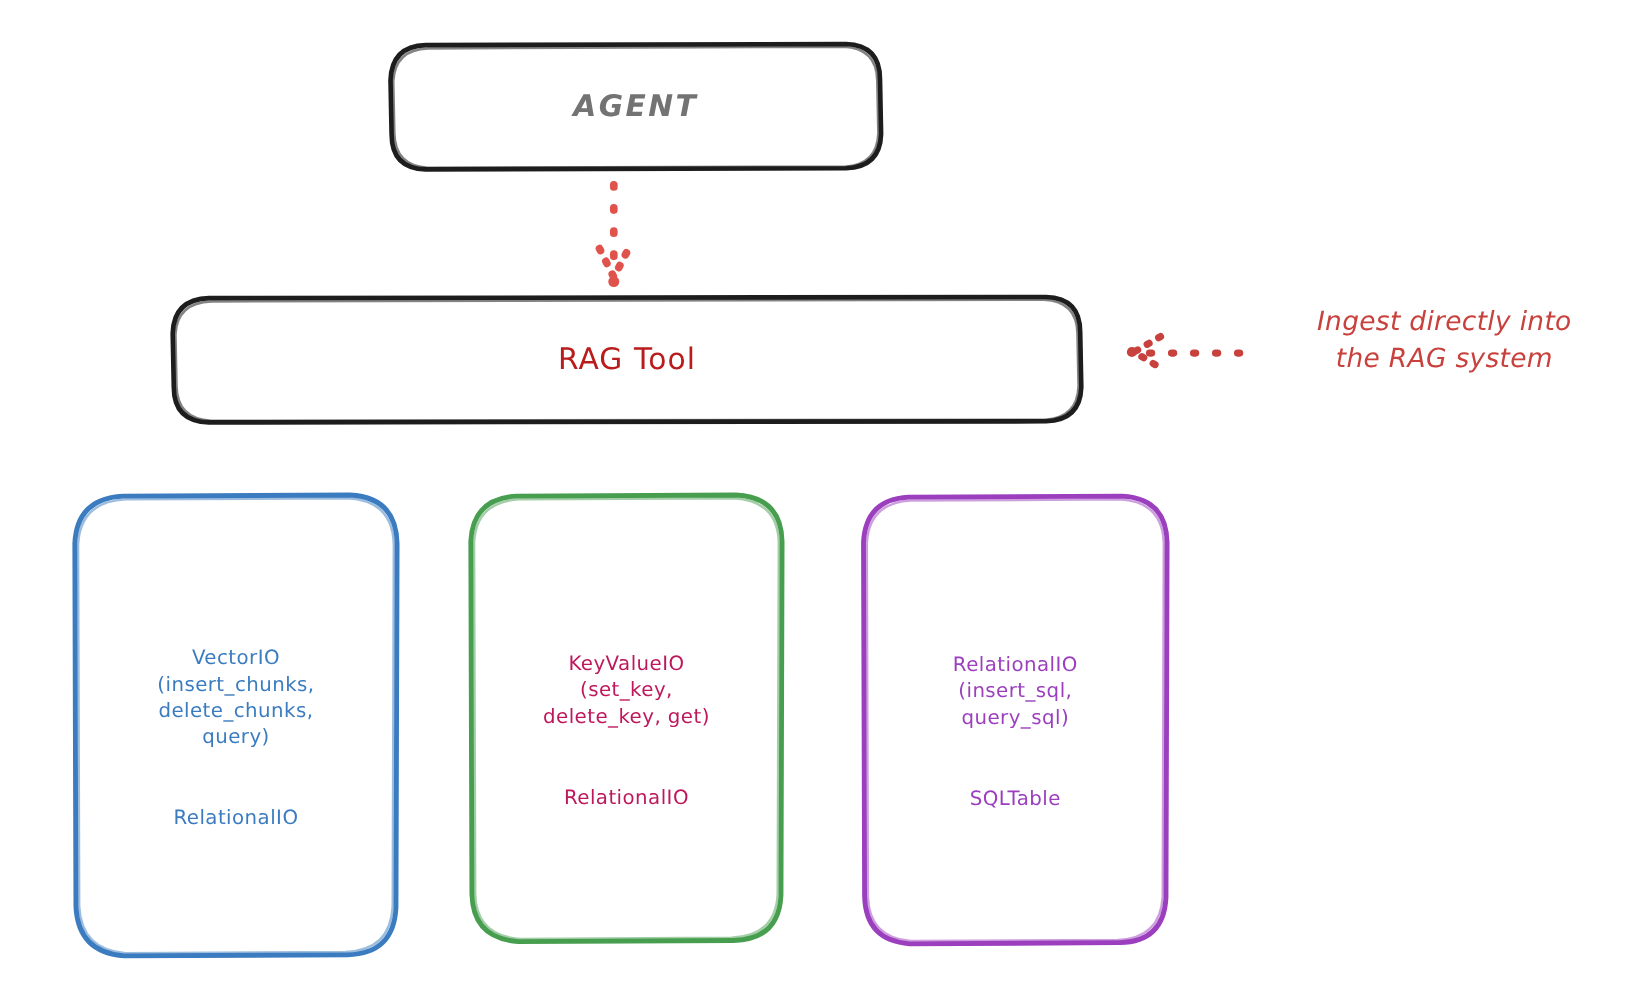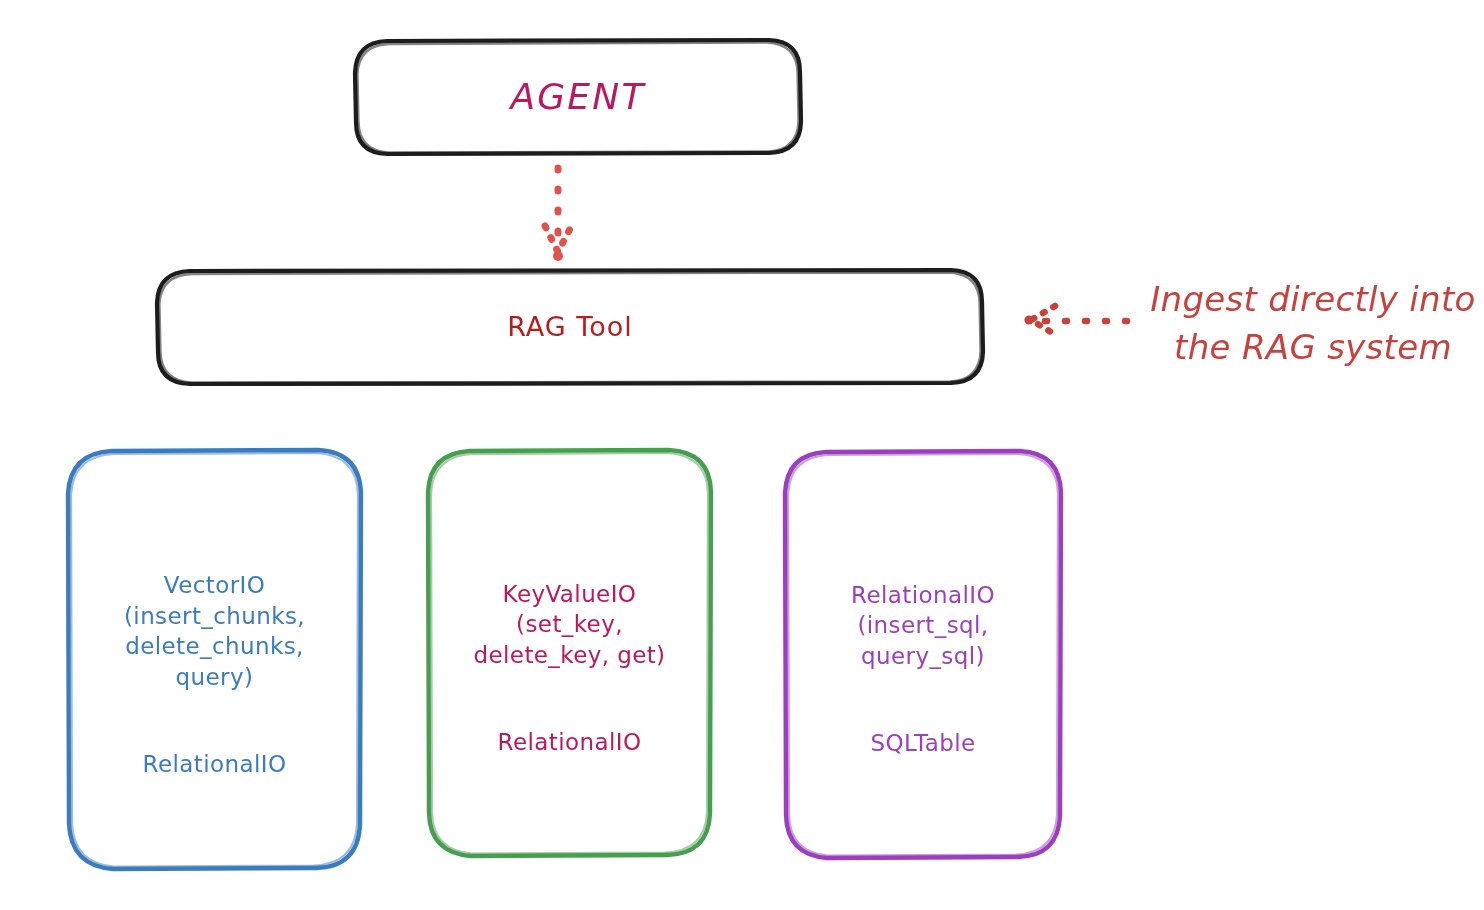--- a/index.html
+++ b/index.html
@@ -42,24 +42,24 @@
 
   
   #agent-box {
     left: 355px;
     top: 40px;
     width: 446px;
     height: 114px;
   }
   #agent-box .node-label {
     font-family: "DejaVu Sans", sans-serif;
-    font-size: 36px;
-    font-weight: 400;
+    font-size: 27px;
+    font-weight: 700;
     font-style: italic;
-    color: #be185d;
+    color: #737373;
     letter-spacing: 2.2px;
   }
 
   
   #rag-tool-box {
     left: 157px;
     top: 270px;
     width: 826px;
     height: 114px;
   }
@@ -85,21 +85,21 @@
     height: 406px;
   }
   #relational-io-box {
     left: 785px;
     top: 450px;
     width: 276px;
     height: 408px;
   }
   .store-label {
     font-family: "DejaVu Sans", sans-serif;
-    font-size: 23px;
+    font-size: 18px;
     font-weight: 500;
     line-height: 1.33;
     letter-spacing: 0.4px;
     white-space: pre-line;
     padding: 0 6px;
   }
   .store-label .spacer {
     display: block;
     height: 26px;
   }
@@ -108,21 +108,21 @@
   #relational-io-box .store-label { color: #9b3fbe; }
 
   
   #ingest-annotation {
     position: absolute;
     left: 1148px;
     top: 276px;
     width: 330px;
     color: #c8413c;
     font-family: "DejaVu Sans", sans-serif;
-    font-size: 34px;
+    font-size: 24px;
     font-weight: 500;
     font-style: italic;
     line-height: 1.40;
     text-align: center;
     letter-spacing: 0.3px;
     white-space: pre-line;
   }
 </style>
 </head>
 <body>

